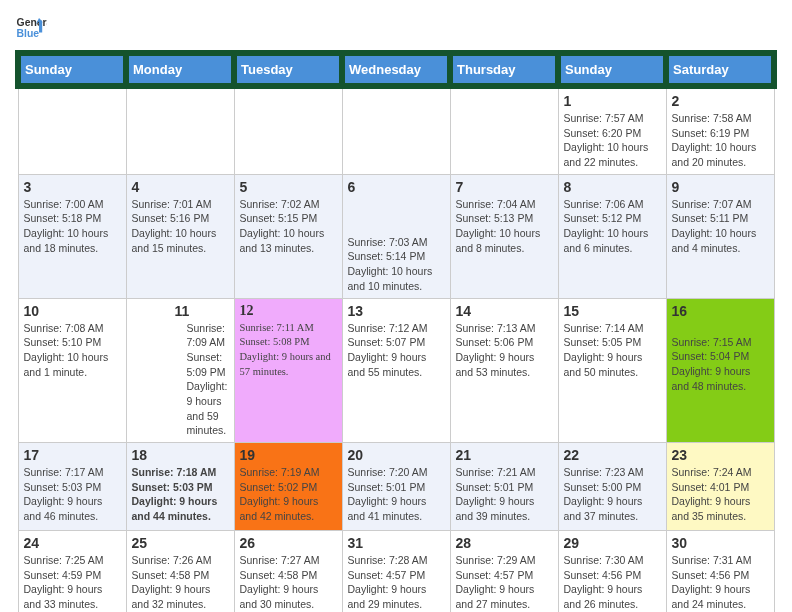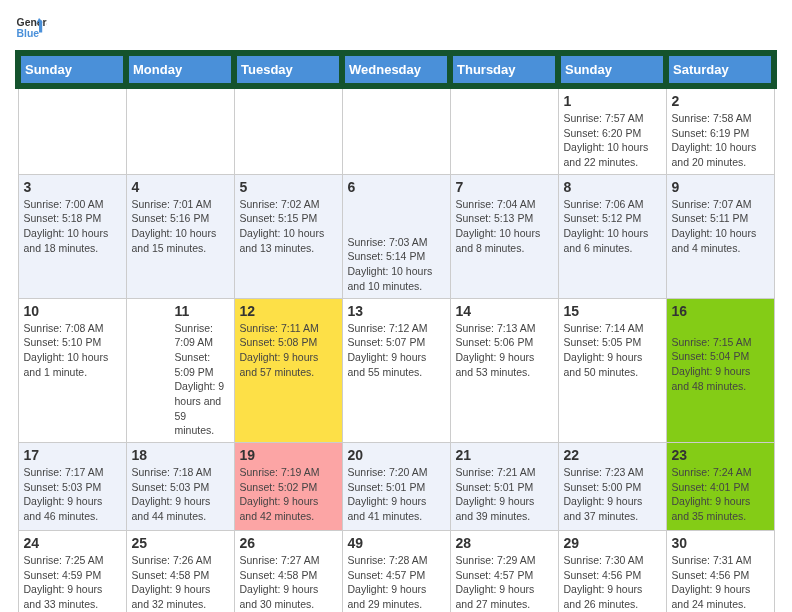--- a/index.html
+++ b/index.html
@@ -178,25 +178,25 @@
       </tr>
       <tr>
         <td style="background: rgb(255, 255, 255);">
           <div class="day-num">10</div>
           <div class="day-info" style="white-space: pre-line;">Sunrise: 7:08 AM
 Sunset: 5:10 PM
 Daylight: 10 hours and 1 minute.</div>
         </td>
         <td style="background: rgb(255, 255, 255); padding-left: 48px;">
           <div class="day-num">11</div>
-          <div class="day-info" style="white-space: pre-line;">Sunrise: 7:09 AM
+          <div class="day-info" style="white-space: pre-line; margin-left: 12px;">Sunrise: 7:09 AM
 Sunset: 5:09 PM
 Daylight: 9 hours and 59 minutes.</div>
         </td>
-        <td style="background: #fde047;">
+        <td style="background: #f0abfc; font-family: Liberation Serif, serif;">
           <div class="day-num">12</div>
           <div class="day-info" style="white-space: pre-line;">Sunrise: 7:11 AM
 Sunset: 5:08 PM
 Daylight: 9 hours and 57 minutes.</div>
         </td>
         <td style="background: rgb(255, 255, 255);">
           <div class="day-num">13</div>
           <div class="day-info" style="white-space: pre-line;">Sunrise: 7:12 AM
 Sunset: 5:07 PM
 Daylight: 9 hours and 55 minutes.</div>
@@ -222,25 +222,25 @@
       </tr>
       <tr>
         <td style="background: rgb(238, 242, 250);">
           <div class="day-num">17</div>
           <div class="day-info" style="white-space: pre-line;">Sunrise: 7:17 AM
 Sunset: 5:03 PM
 Daylight: 9 hours and 46 minutes.</div>
         </td>
         <td style="background: rgb(238, 242, 250);">
           <div class="day-num">18</div>
-          <div class="day-info" style="white-space: pre-line;">Sunrise: 7:18 AM
+          <div class="day-info" style="white-space: pre-line; font-weight: bold;">Sunrise: 7:18 AM
 Sunset: 5:03 PM
 Daylight: 9 hours and 44 minutes.</div>
         </td>
-        <td style="background: #fca5a5;">
+        <td style="background: #f97316;">
           <div class="day-num">19</div>
           <div class="day-info" style="white-space: pre-line;">Sunrise: 7:19 AM
 Sunset: 5:02 PM
 Daylight: 9 hours and 42 minutes.</div>
         </td>
         <td style="background: rgb(238, 242, 250);">
           <div class="day-num">20</div>
           <div class="day-info" style="white-space: pre-line;">Sunrise: 7:20 AM
 Sunset: 5:01 PM
 Daylight: 9 hours and 41 minutes.</div>
@@ -250,21 +250,21 @@
           <div class="day-info" style="white-space: pre-line;">Sunrise: 7:21 AM
 Sunset: 5:01 PM
 Daylight: 9 hours and 39 minutes.</div>
         </td>
         <td style="background: rgb(238, 242, 250);">
           <div class="day-num">22</div>
           <div class="day-info" style="white-space: pre-line;">Sunrise: 7:23 AM
 Sunset: 5:00 PM
 Daylight: 9 hours and 37 minutes.</div>
         </td>
-        <td style="background: #84cc16;">
+        <td style="background: #fef9c3;">
           <div class="day-num">23</div>
           <div class="day-info" style="white-space: pre-line;">Sunrise: 7:24 AM
 Sunset: 4:01 PM
 Daylight: 9 hours and 35 minutes.</div>
         </td>
       </tr>
       <tr>
         <td style="background: rgb(255, 255, 255);">
           <div class="day-num">24</div>
           <div class="day-info" style="white-space: pre-line;">Sunrise: 7:25 AM
@@ -277,21 +277,21 @@
 Sunset: 4:58 PM
 Daylight: 9 hours and 32 minutes.</div>
         </td>
         <td style="background: rgb(255, 255, 255);">
           <div class="day-num">26</div>
           <div class="day-info" style="white-space: pre-line;">Sunrise: 7:27 AM
 Sunset: 4:58 PM
 Daylight: 9 hours and 30 minutes.</div>
         </td>
         <td style="background: rgb(255, 255, 255);">
-          <div class="day-num">49</div>
+          <div class="day-num">31</div>
           <div class="day-info" style="white-space: pre-line;">Sunrise: 7:28 AM
 Sunset: 4:57 PM
 Daylight: 9 hours and 29 minutes.</div>
         </td>
         <td style="background: rgb(255, 255, 255);">
           <div class="day-num">28</div>
           <div class="day-info" style="white-space: pre-line;">Sunrise: 7:29 AM
 Sunset: 4:57 PM
 Daylight: 9 hours and 27 minutes.</div>
         </td>

